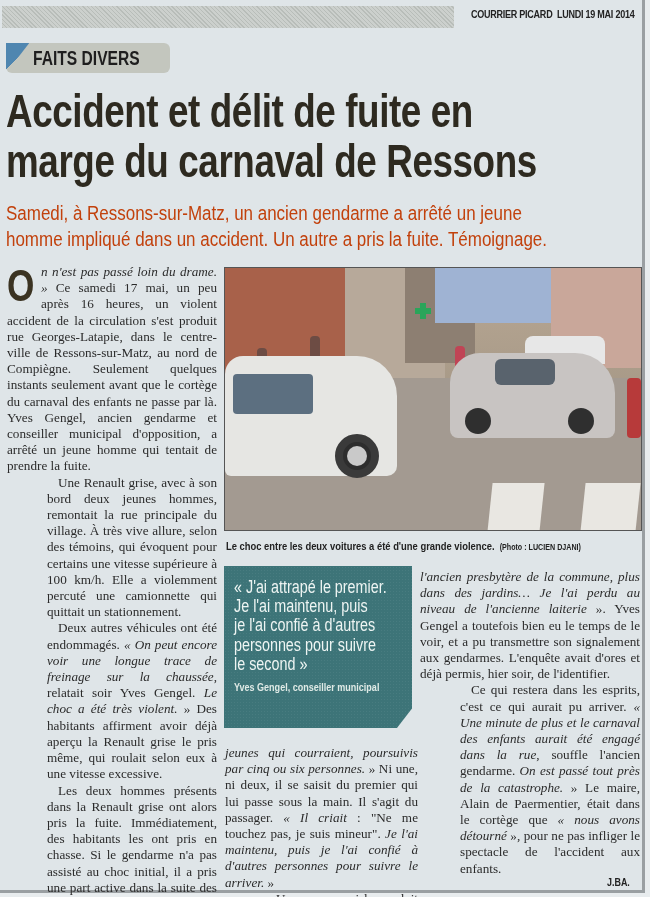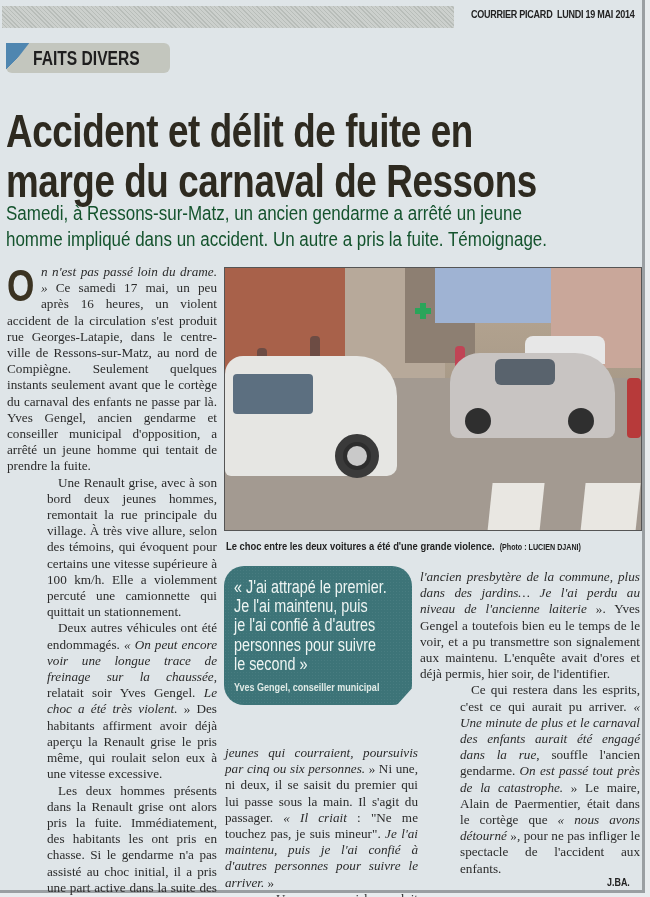--- a/index.html
+++ b/index.html
@@ -38,27 +38,27 @@
       clip-path: polygon(0 0, 100% 0, 0 100%);
     }
     .section-tag .label {
       font-family: "Liberation Sans", sans-serif; font-weight: bold;
       font-size: 20px; color: #1e1e1e; margin-left: 4px;
       transform: scaleX(0.78); transform-origin: left center; white-space: nowrap;
     }
     .headline {
       position: absolute; left: 6px; top: 86px; width: 640px;
       font-family: "Liberation Sans", sans-serif; font-weight: bold;
-      font-size: 46px; line-height: 50px; color: #2e2a20; letter-spacing: -0.5px; margin-top: 20px;
+      font-size: 46px; line-height: 50px; color: #2e2a20; letter-spacing: -0.5px;
     }
     .headline span { display: block; transform: scaleX(0.80); transform-origin: left center; white-space: nowrap; }
     .subhead {
       position: absolute; left: 6px; top: 200px; width: 640px;
       font-family: "Liberation Sans", sans-serif;
-      font-size: 19.5px; line-height: 26px; color: #14532d;
+      font-size: 19.5px; line-height: 26px; color: #c2410c;
     }
     .subhead span { display: block; transform: scaleX(0.87); transform-origin: left center; white-space: nowrap; }
 
     .col { position: absolute; font-size: 13.2px; line-height: 16.2px; text-align: justify; color: #2b2b2b; }
     .col p { margin: 0; }
     .col p.ind { text-indent: 11px; margin-left: 40px; }
     .col i { font-style: italic; }
     .col1 { left: 7px; top: 264px; width: 210px; }
     .dropcap {
       float: left; font-family: "Liberation Sans", sans-serif; font-weight: bold;
@@ -101,26 +101,26 @@
     .photo .ped { position: absolute; width: 10px; height: 40px; background: #6d4c44; border-radius: 4px 4px 1px 1px; }
 
     .caption {
       position: absolute; left: 226px; top: 540px; white-space: nowrap;
       font-family: "Liberation Sans", sans-serif; font-weight: bold; font-size: 11.2px; color: #222;
       transform: scaleX(0.84); transform-origin: left center;
     }
     .caption .credit { font-size: 8.5px; font-weight: bold; margin-left: 6px; }
 
     .quote-box {
-      position: absolute; left: 224px; top: 566px; width: 188px; height: 139px;
+      position: absolute; left: 224px; top: 566px; width: 188px; height: 162px;
       background: #3d7478;
       background-image: radial-gradient(rgba(255,255,255,0.06) 1px, transparent 1px);
       background-size: 3px 3px;
       clip-path: polygon(0 0, 100% 0, 100% 88%, 92% 100%, 0 100%);
-      padding: 12px 8px 0 10px; color: #eef5f3; border-radius: 20px;
+      padding: 12px 8px 0 10px; color: #eef5f3;
     }
     .quote-box .q {
       font-family: "Liberation Sans", sans-serif; font-size: 17.5px; line-height: 19.2px;
     }
     .quote-box .q span { display: block; transform: scaleX(0.82); transform-origin: left center; white-space: nowrap; }
     .quote-box .attr {
       margin-top: 7px; font-family: "Liberation Sans", sans-serif; font-weight: bold; font-size: 11px;
       transform: scaleX(0.82); transform-origin: left center; white-space: nowrap; color: #dfeae6;
     }
     .col2 { left: 225px; top: 745px; width: 193px; }
@@ -203,18 +203,18 @@
     </div>
     <div class="attr">Yves Gengel, conseiller municipal</div>
   </div>
 
   <div class="col col2">
     <p><i>jeunes qui courraient, poursuivis par cinq ou six personnes.</i><span> » Ni une, ni deux, il se saisit du premier qui lui passe sous la main. Il s'agit du passager. </span><i>« Il criait</i><span> : "Ne me touchez pas, je suis mineur". </span><i>Je l'ai maintenu, puis je l'ai confié à d'autres personnes pour suivre le arriver.</i><span> »</span></p>
     <p class="ind"><span>Une course qui le conduit </span><i>« dans</i></p>
   </div>
 
   <div class="col col3">
-    <p><i>l'ancien presbytère de la commune, plus dans des jardins… Je l'ai perdu au niveau de l'ancienne laiterie</i><span> ». Yves Gengel a toutefois bien eu le temps de le voir, et a pu transmettre son signalement aux maintenu. L'enquête avait d'ores et déjà permis, hier soir, de l'identifier.</span></p>
+    <p><i>l'ancien presbytère de la commune, plus dans des jardins… Je l'ai perdu au niveau de l'ancienne laiterie</i><span> ». Yves Gengel a toutefois bien eu le temps de le voir, et a pu transmettre son signalement aux gendarmes. L'enquête avait d'ores et déjà permis, hier soir, de l'identifier.</span></p>
     <p class="ind"><span>Ce qui restera dans les esprits, c'est ce qui aurait pu arriver. </span><i>« Une minute de plus et le carnaval des enfants aurait été engagé dans la rue</i><span>, souffle l'ancien gendarme. </span><i>On est passé tout près de la catastrophe.</i><span> » Le maire, Alain de Paermentier, était dans le cortège que </span><i>« nous avons détourné</i><span> », pour ne pas infliger le spectacle de l'accident aux enfants.</span></p>
   </div>
 
   <div class="signature">J.BA.</div>
 </div>
 
 </body></html>

